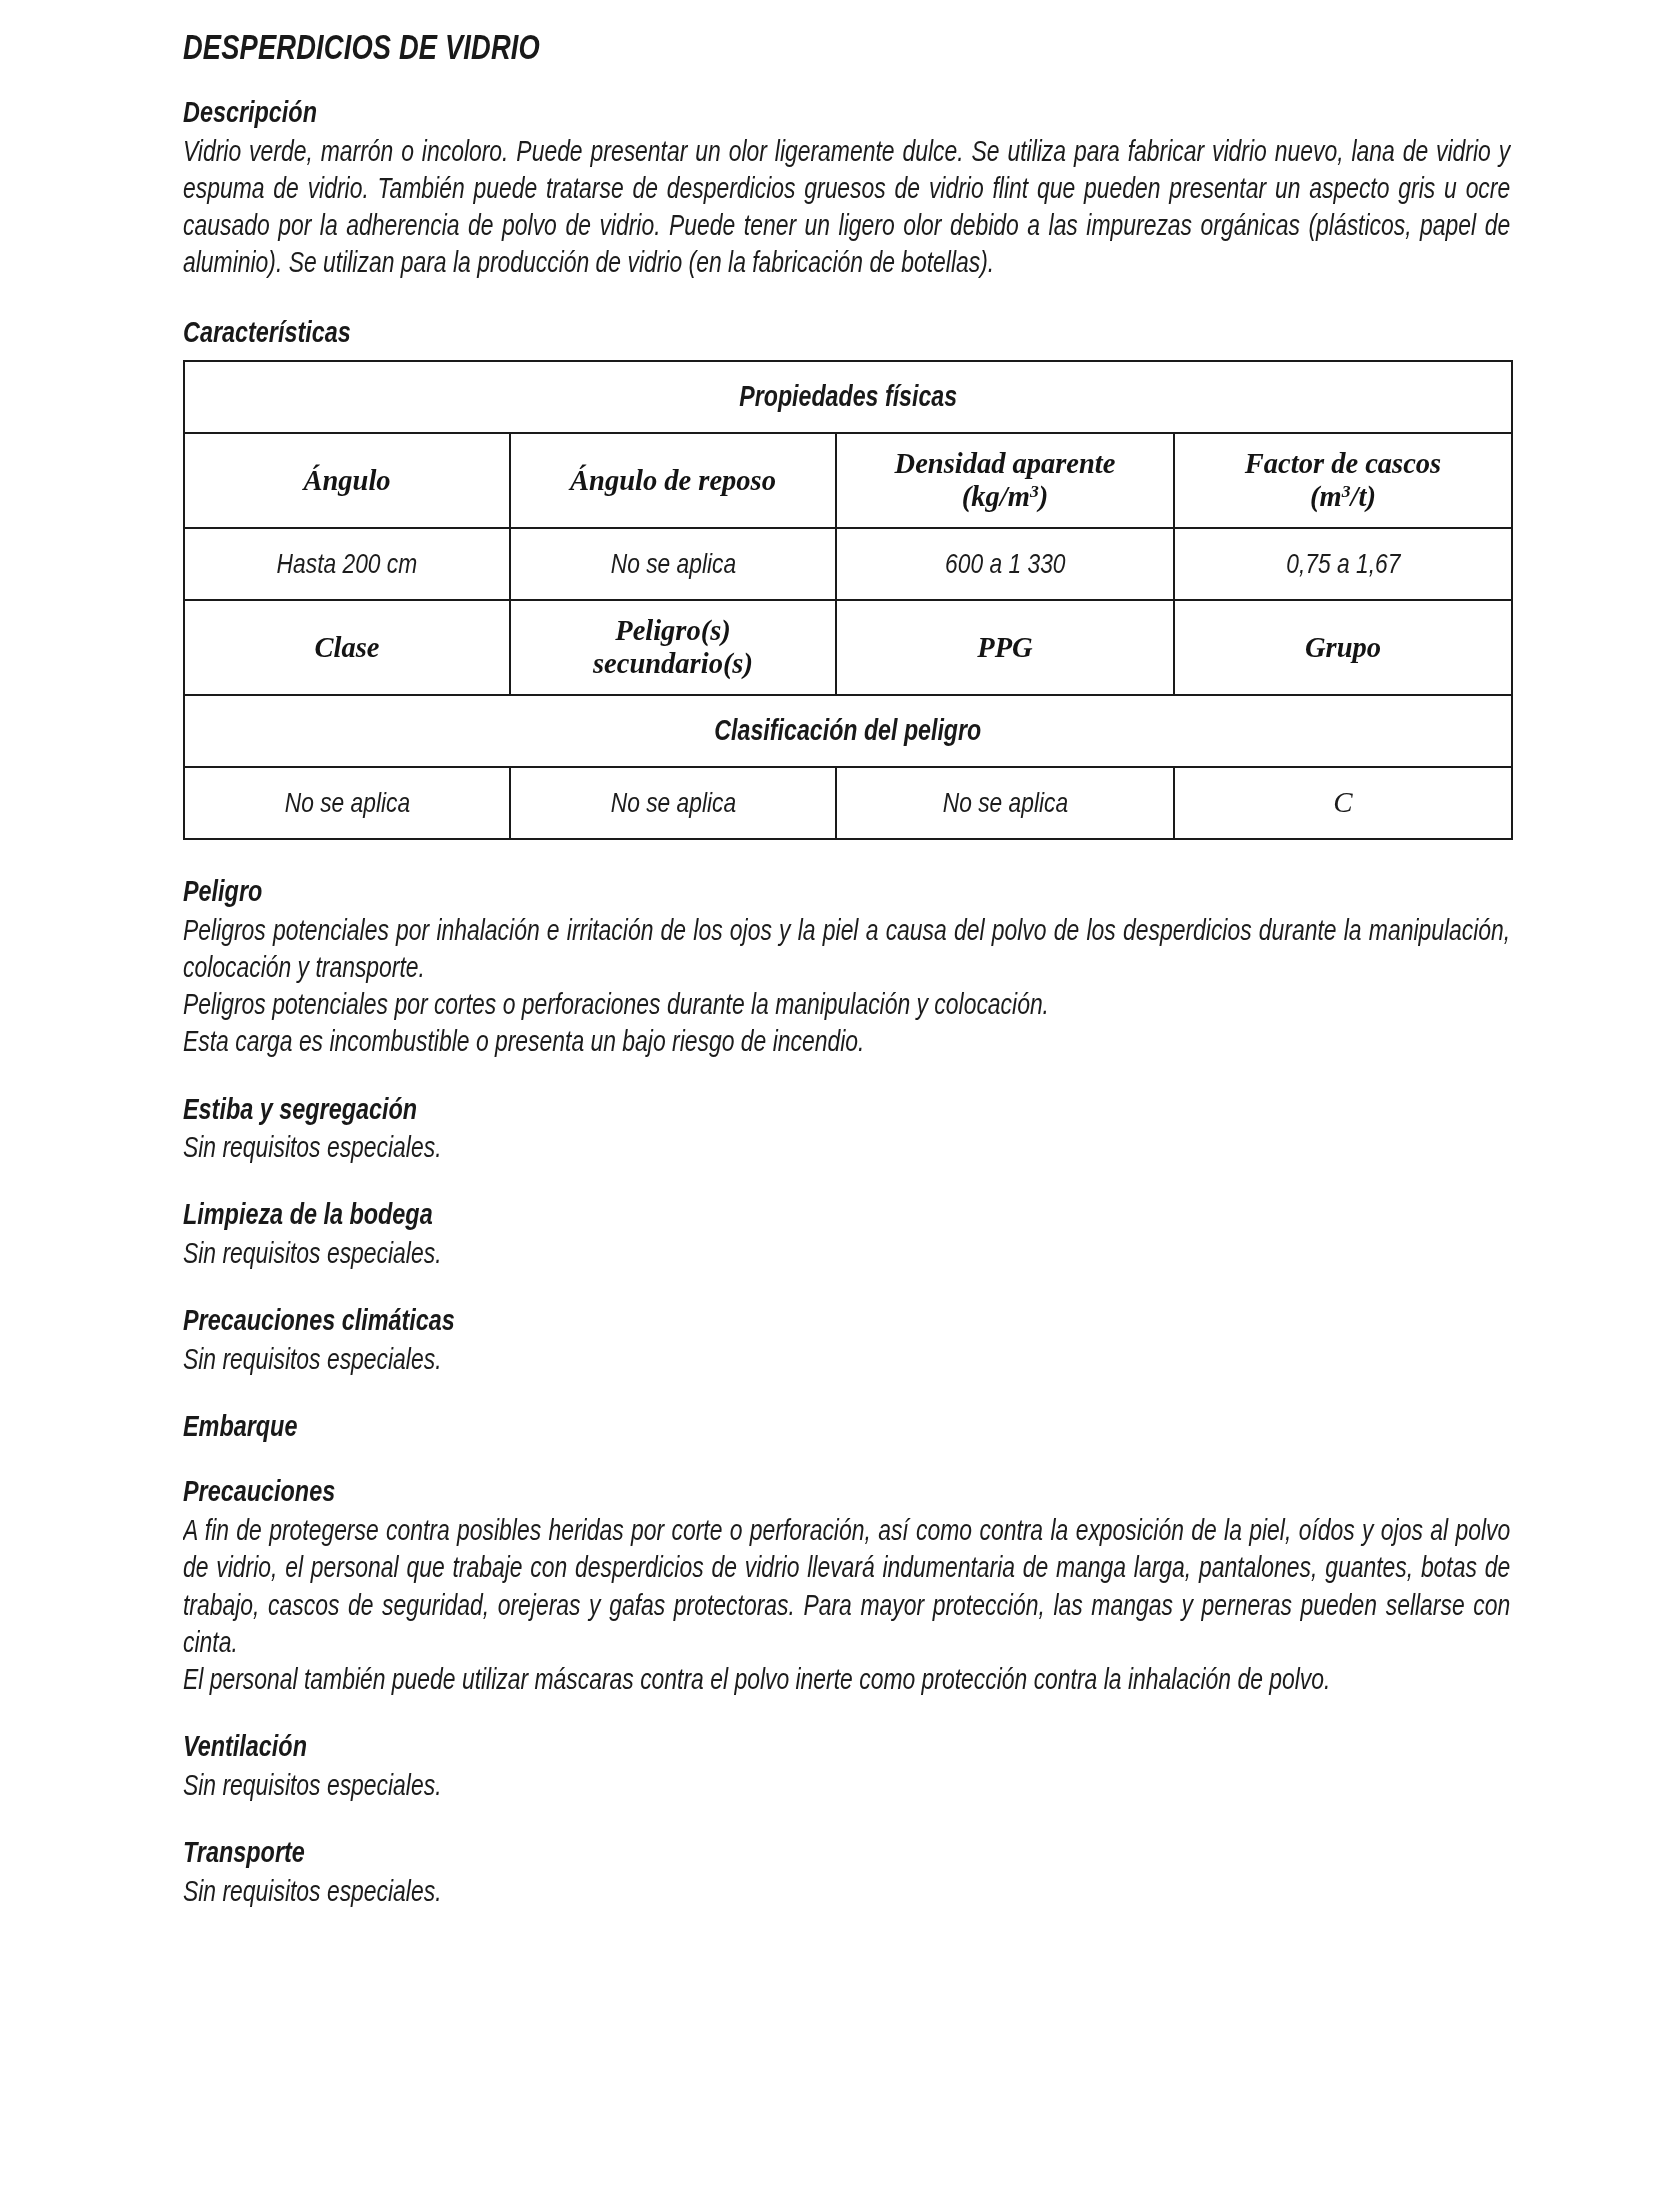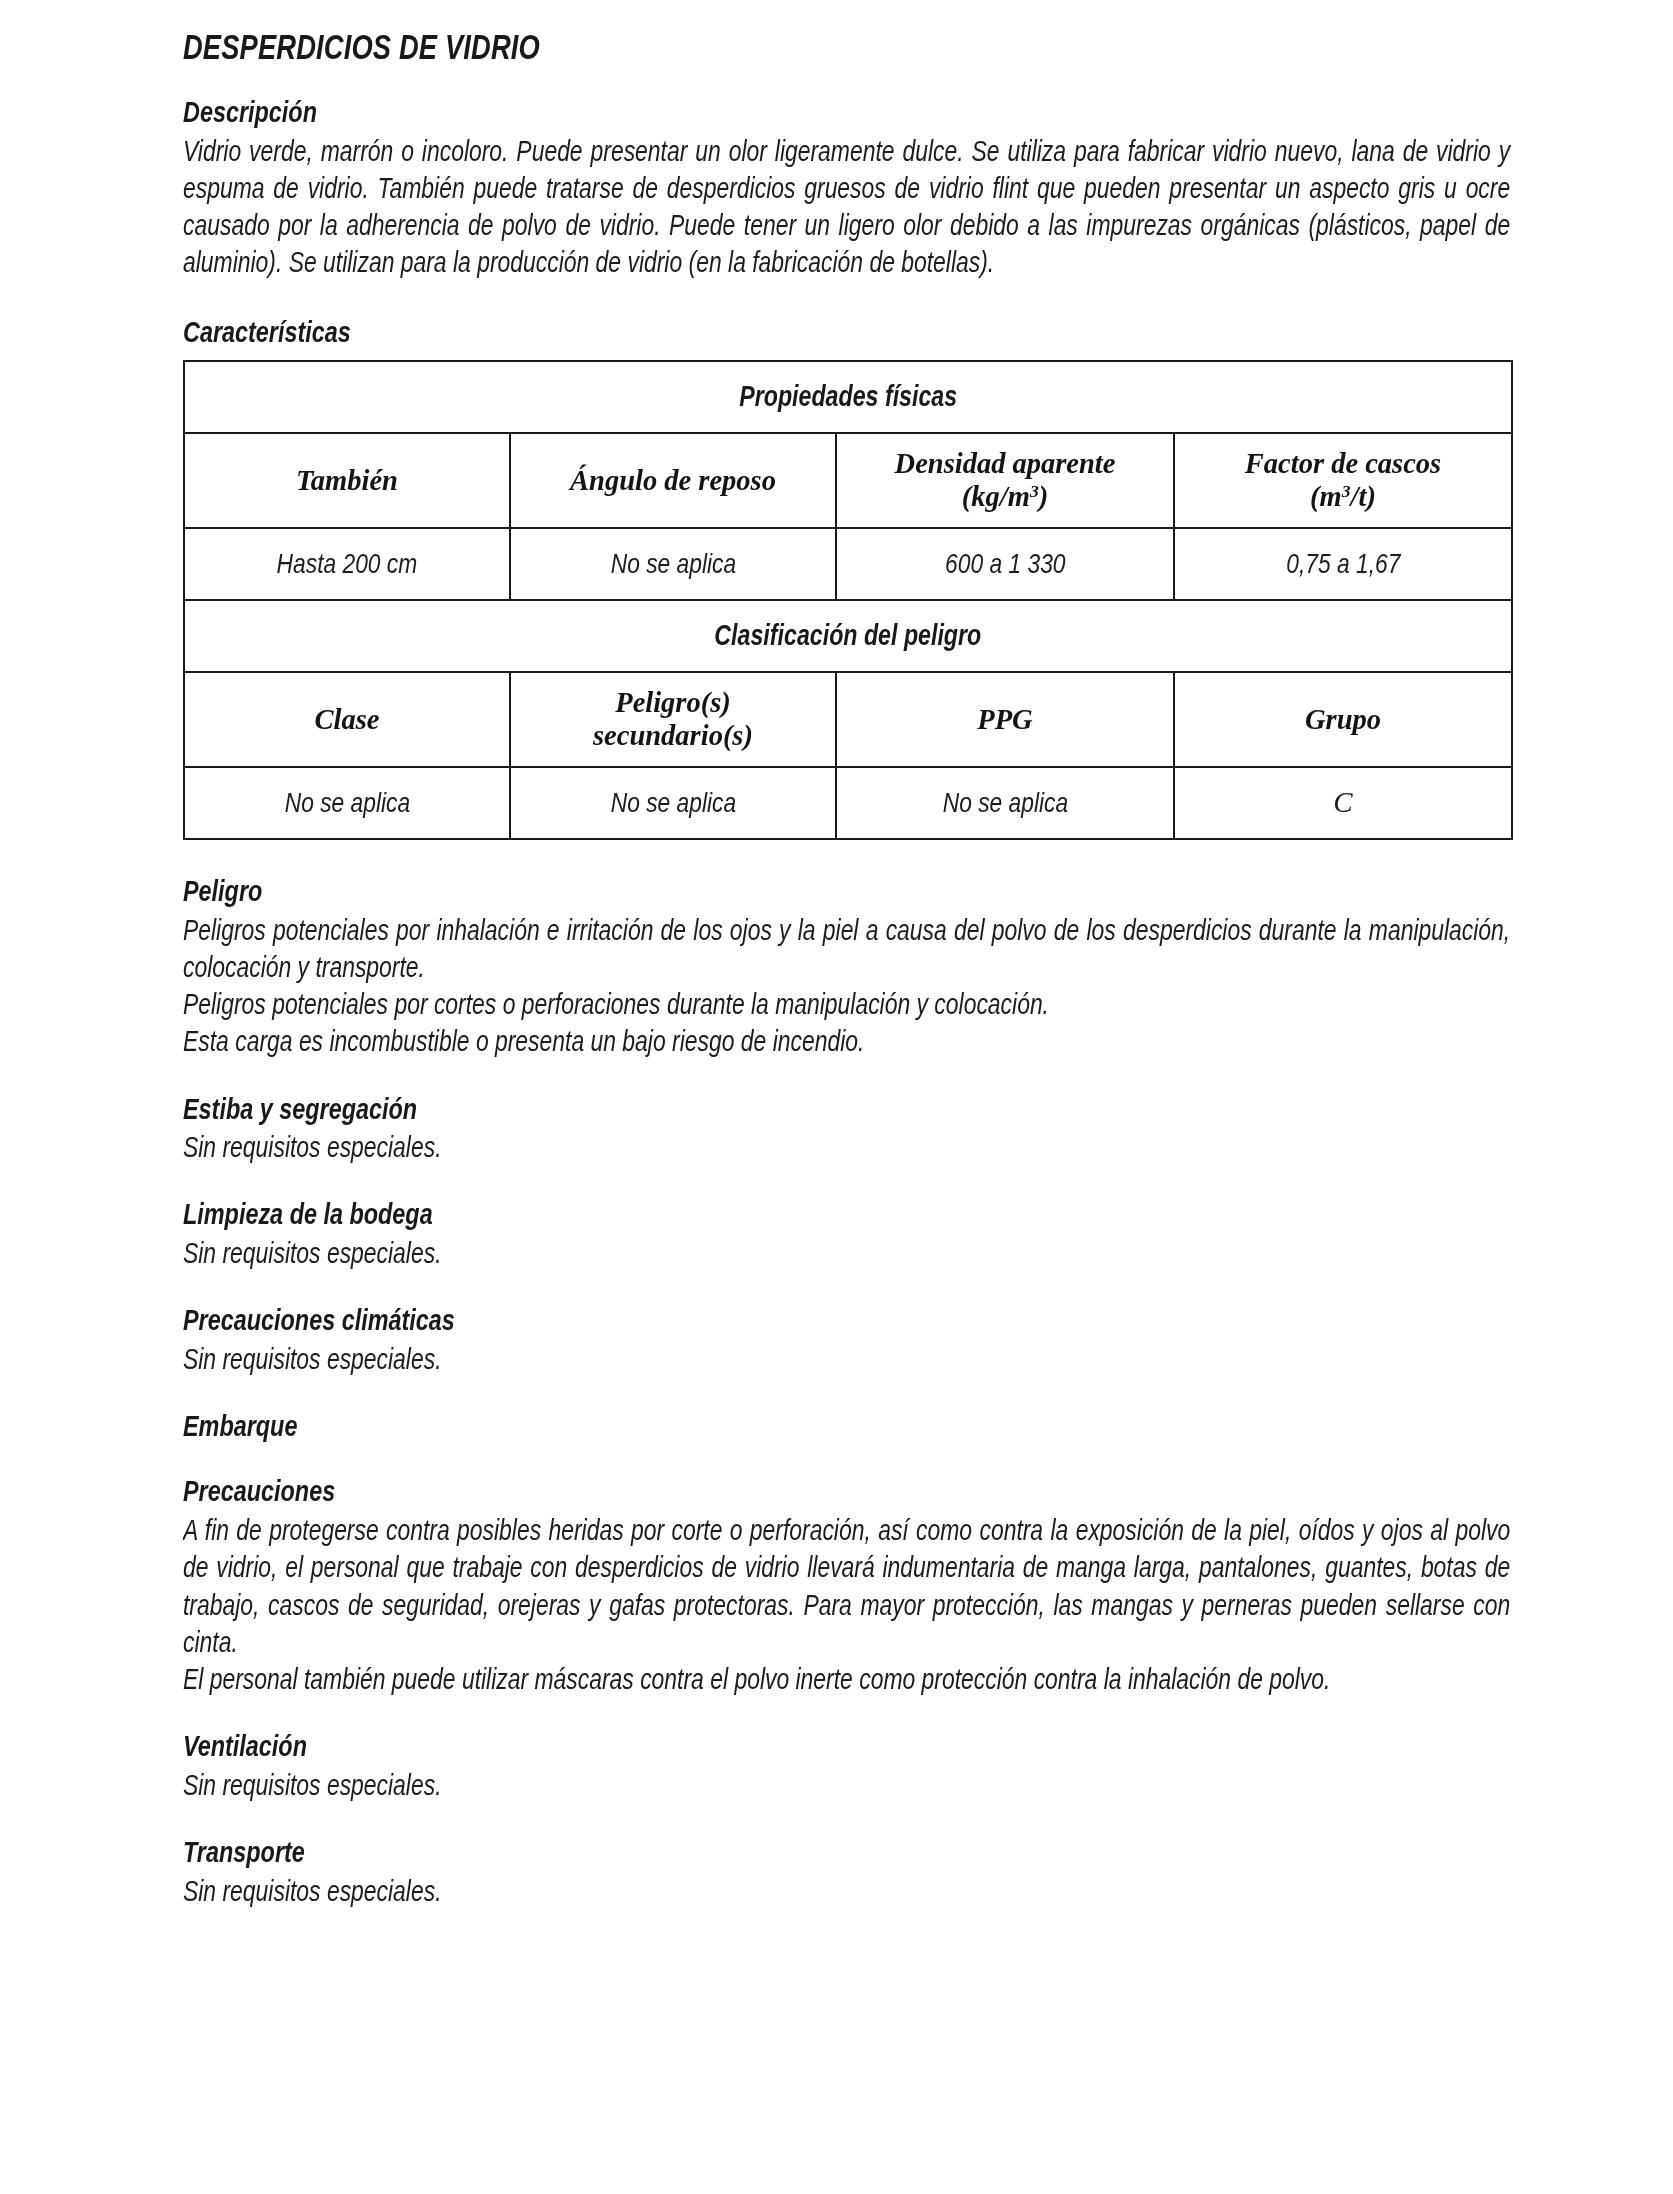--- a/index.html
+++ b/index.html
@@ -175,21 +175,21 @@
             <col class="col4">
         </colgroup>
         <tbody>
           <tr>
             <td class="band" colspan="4">
               <span class="band-txt">Propiedades físicas</span>
             </td>
           </tr>
           <tr>
             <td class="colhead">
-              <span class="colhead-txt">También</span>
+              <span class="colhead-txt">Ángulo</span>
             </td>
             <td class="colhead">
               <span class="colhead-txt">Ángulo de reposo</span>
             </td>
             <td class="colhead">
               <span class="colhead-txt">
                 <span>Densidad aparente</span><br>
                 <span>(kg/m</span><sup>3</sup><span>)</span>
               </span>
             </td>
@@ -208,42 +208,42 @@
               <span class="datacell-txt">No se aplica</span>
             </td>
             <td class="datacell">
               <span class="datacell-txt">600 a 1 330</span>
             </td>
             <td class="datacell">
               <span class="datacell-txt">0,75 a 1,67</span>
             </td>
           </tr>
           <tr>
-            <td class="band" colspan="4">
-              <span class="band-txt">Clasificación del peligro</span>
-            </td>
-          </tr>
-          <tr>
             <td class="colhead">
               <span class="colhead-txt">Clase</span>
             </td>
             <td class="colhead">
               <span class="colhead-txt">
                 <span>Peligro(s)</span><br>
                 <span>secundario(s)</span>
               </span>
             </td>
             <td class="colhead">
               <span class="colhead-txt">PPG</span>
             </td>
             <td class="colhead">
               <span class="colhead-txt">Grupo</span>
             </td>
           </tr>
           <tr>
+            <td class="band" colspan="4">
+              <span class="band-txt">Clasificación del peligro</span>
+            </td>
+          </tr>
+          <tr>
             <td class="datacell">
               <span class="datacell-txt">No se aplica</span>
             </td>
             <td class="datacell">
               <span class="datacell-txt">No se aplica</span>
             </td>
             <td class="datacell">
               <span class="datacell-txt">No se aplica</span>
             </td>
             <td class="datacell">

